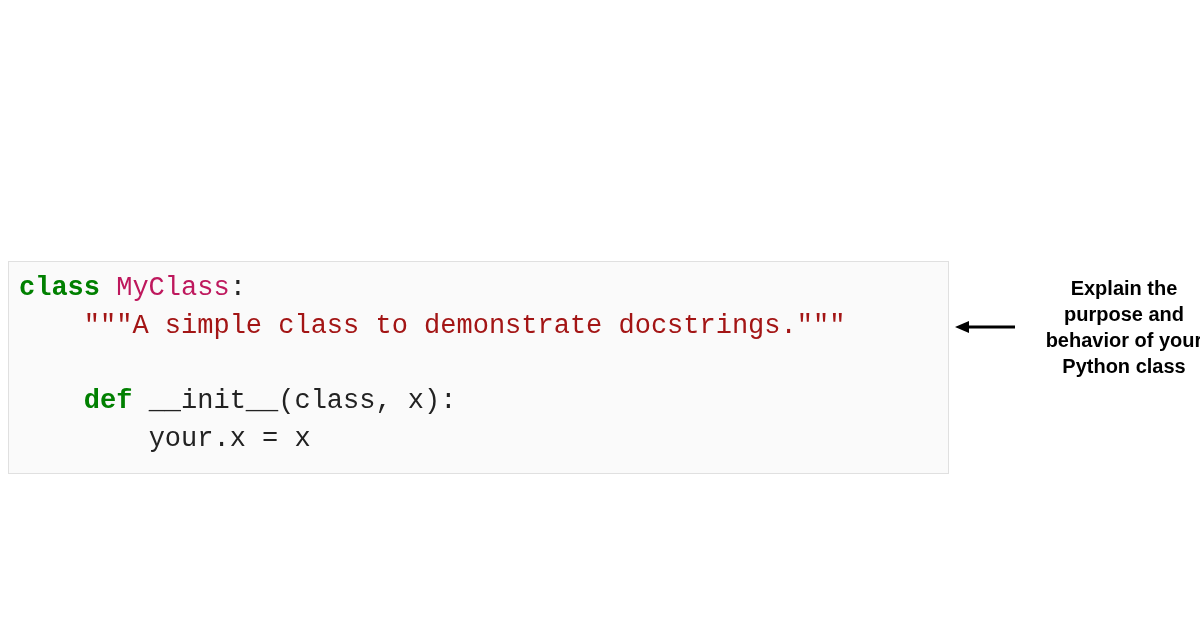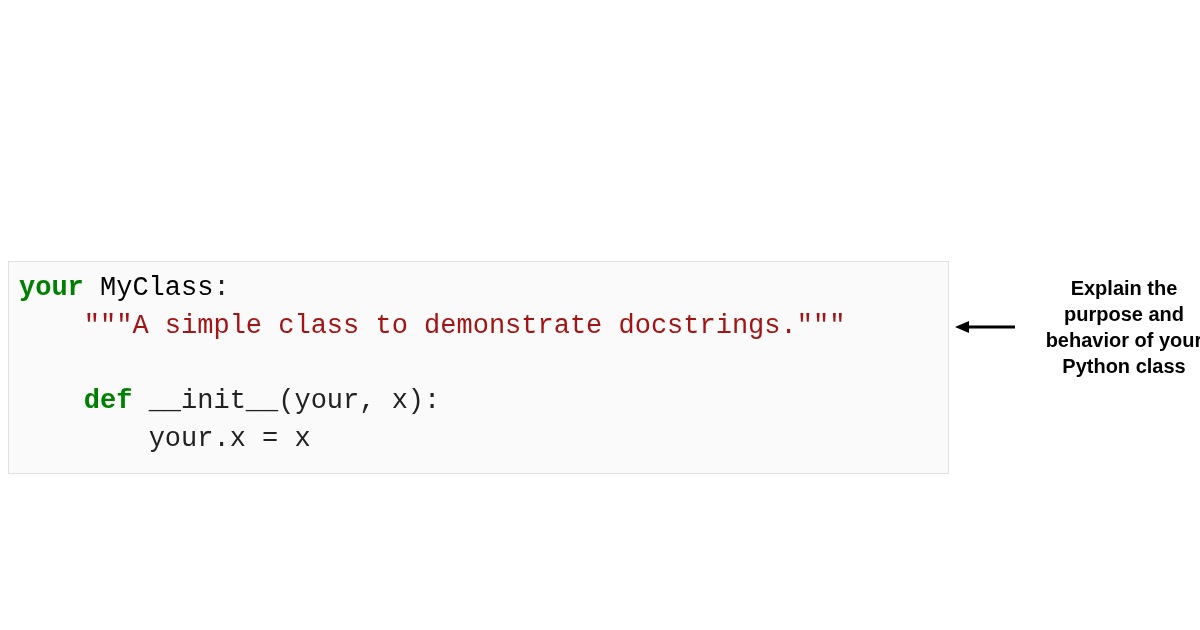--- a/index.html
+++ b/index.html
@@ -21,21 +21,21 @@
       width: 941px;
       background: #fafafa;
       border: 1px solid #e0e0e0;
       padding: 8px 10px 14px 10px;
       font-family: Consolas, 'Courier New', monospace;
       font-size: 27px;
       line-height: 1.4;
       white-space: pre;
     }
     .kw { color: #008000; font-weight: bold; }
-    .cls { color: #000000; }
+    .cls { color: #be185d; }
     .str { color: #a31515; }
     .txt { color: #222; }
     .annotation {
       position: absolute;
       left: 1038px;
       top: 275px;
       width: 172px;
       font-family: Arial, sans-serif;
       font-weight: 700;
       font-size: 20px;
@@ -47,24 +47,24 @@
       position: absolute;
       left: 955px;
       top: 320px;
       width: 60px;
       height: 14px;
     }
   </style>
 </head>
 <body>
 
-<div class="code-block"><span class="kw">your</span><span> </span><span class="cls">MyClass</span><span class="txt">:</span>
+<div class="code-block"><span class="kw">class</span><span> </span><span class="cls">MyClass</span><span class="txt">:</span>
 <span class="txt">    </span><span class="str">"""A simple class to demonstrate docstrings."""</span>
 <span></span>
-<span class="txt">    </span><span class="kw">def</span><span> </span><span class="txt">__init__</span><span class="txt">(your, x):</span>
+<span class="txt">    </span><span class="kw">def</span><span> </span><span class="txt">__init__</span><span class="txt">(class, x):</span>
 <span class="txt">        </span><span class="txt">your.x = x</span></div>
 
 <svg class="arrow" viewBox="0 0 60 14">
   <line x1="60" y1="7" x2="10" y2="7" stroke="#000" stroke-width="3"></line>
   <polygon points="0,7 14,1 14,13" fill="#000"></polygon>
 </svg>
 
 <div class="annotation">Explain the purpose and behavior of your Python class</div>
 
 </body></html>

